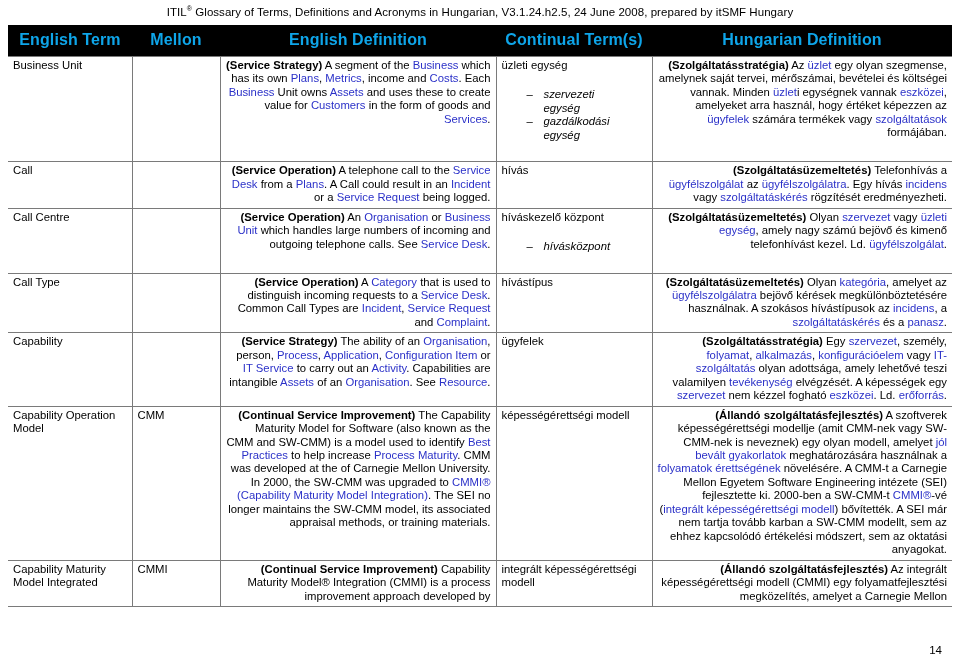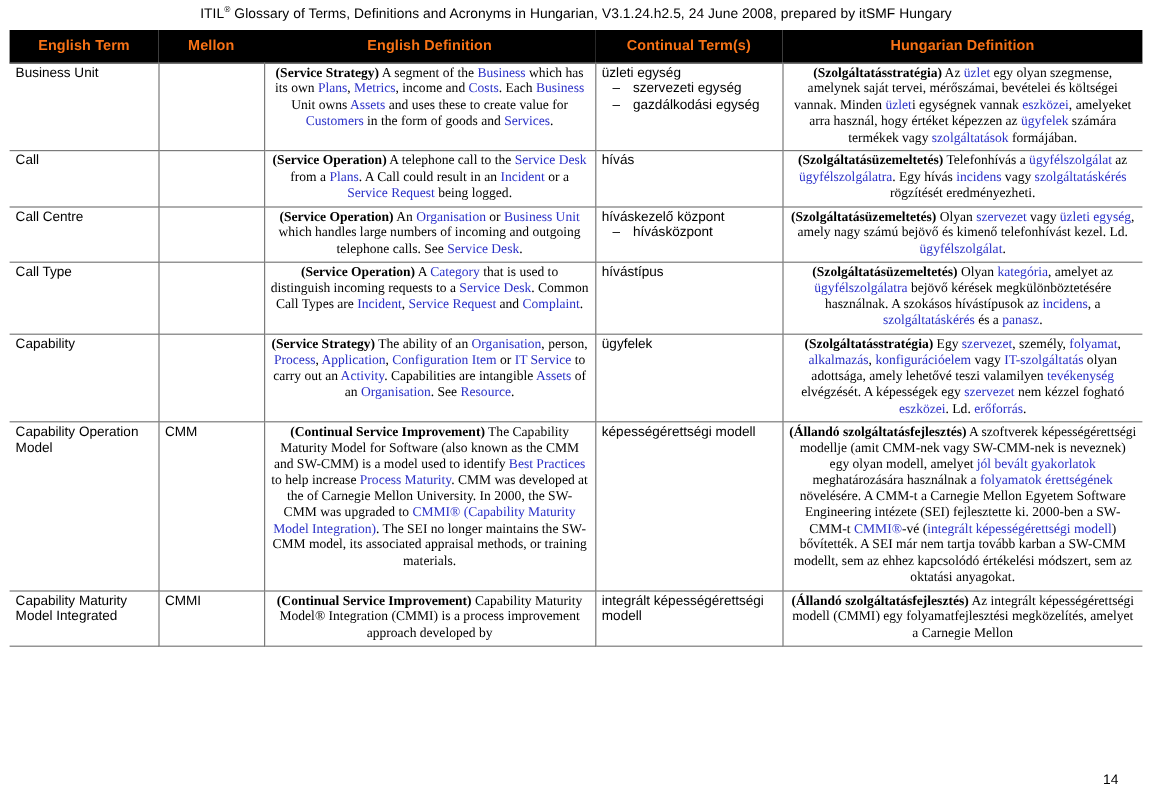--- a/index.html
+++ b/index.html
@@ -42,22 +42,22 @@
     table-layout: fixed;
   }
   table.glossary col.c-term    { width: 124px; }
   table.glossary col.c-acronym { width: 88px;  }
   table.glossary col.c-endef   { width: 276px; }
   table.glossary col.c-hunterm { width: 156px; }
   table.glossary col.c-hundef  { width: 300px; }
 
   thead th {
     background: #000000;
-    color: #f97316;
-    font-size: 12px;
+    color: #0ea5e9;
+    font-size: 16px;
     font-weight: bold;
     text-align: center;
     padding: 6px 4px 7px 4px;
     border: none;
     letter-spacing: 0.1px;
   }
   tbody td {
     border-top: 1px solid #7a7a7a;
     border-bottom: 1px solid #7a7a7a;
     border-left: 1px solid #7a7a7a;
@@ -69,42 +69,42 @@
     word-wrap: break-word;
     overflow-wrap: break-word;
   }
   tbody tr td:first-child { border-left: none; }
   tbody tr td:last-child  { border-right: none; }
 
   td.term, td.acronym, td.hunterm {
     white-space: normal;
   }
   td.endef, td.hundef {
-    text-align: center;
-    font-family: Liberation Serif, serif;
+    text-align: right;
   }
   .lbl { font-weight: bold; }
   .lnk { color: #2b31c8; }
   .term-list {
-    margin: 0;
+    margin: 16px;
     padding: 0;
     list-style: none;
+    font-style: italic;
   }
   .term-list li {
     padding-left: 26px;
     position: relative;
   }
   .term-list li:before {
     content: "\2013";
     position: absolute;
     left: 9px;
   }
   .page-number {
     position: absolute;
-    right: 28px;
+    right: 18px;
     bottom: 6px;
     font-size: 11.5px;
   }
 </style>
 </head>
 <body>
 
 <div class="page">
 
   <div class="doc-header">

